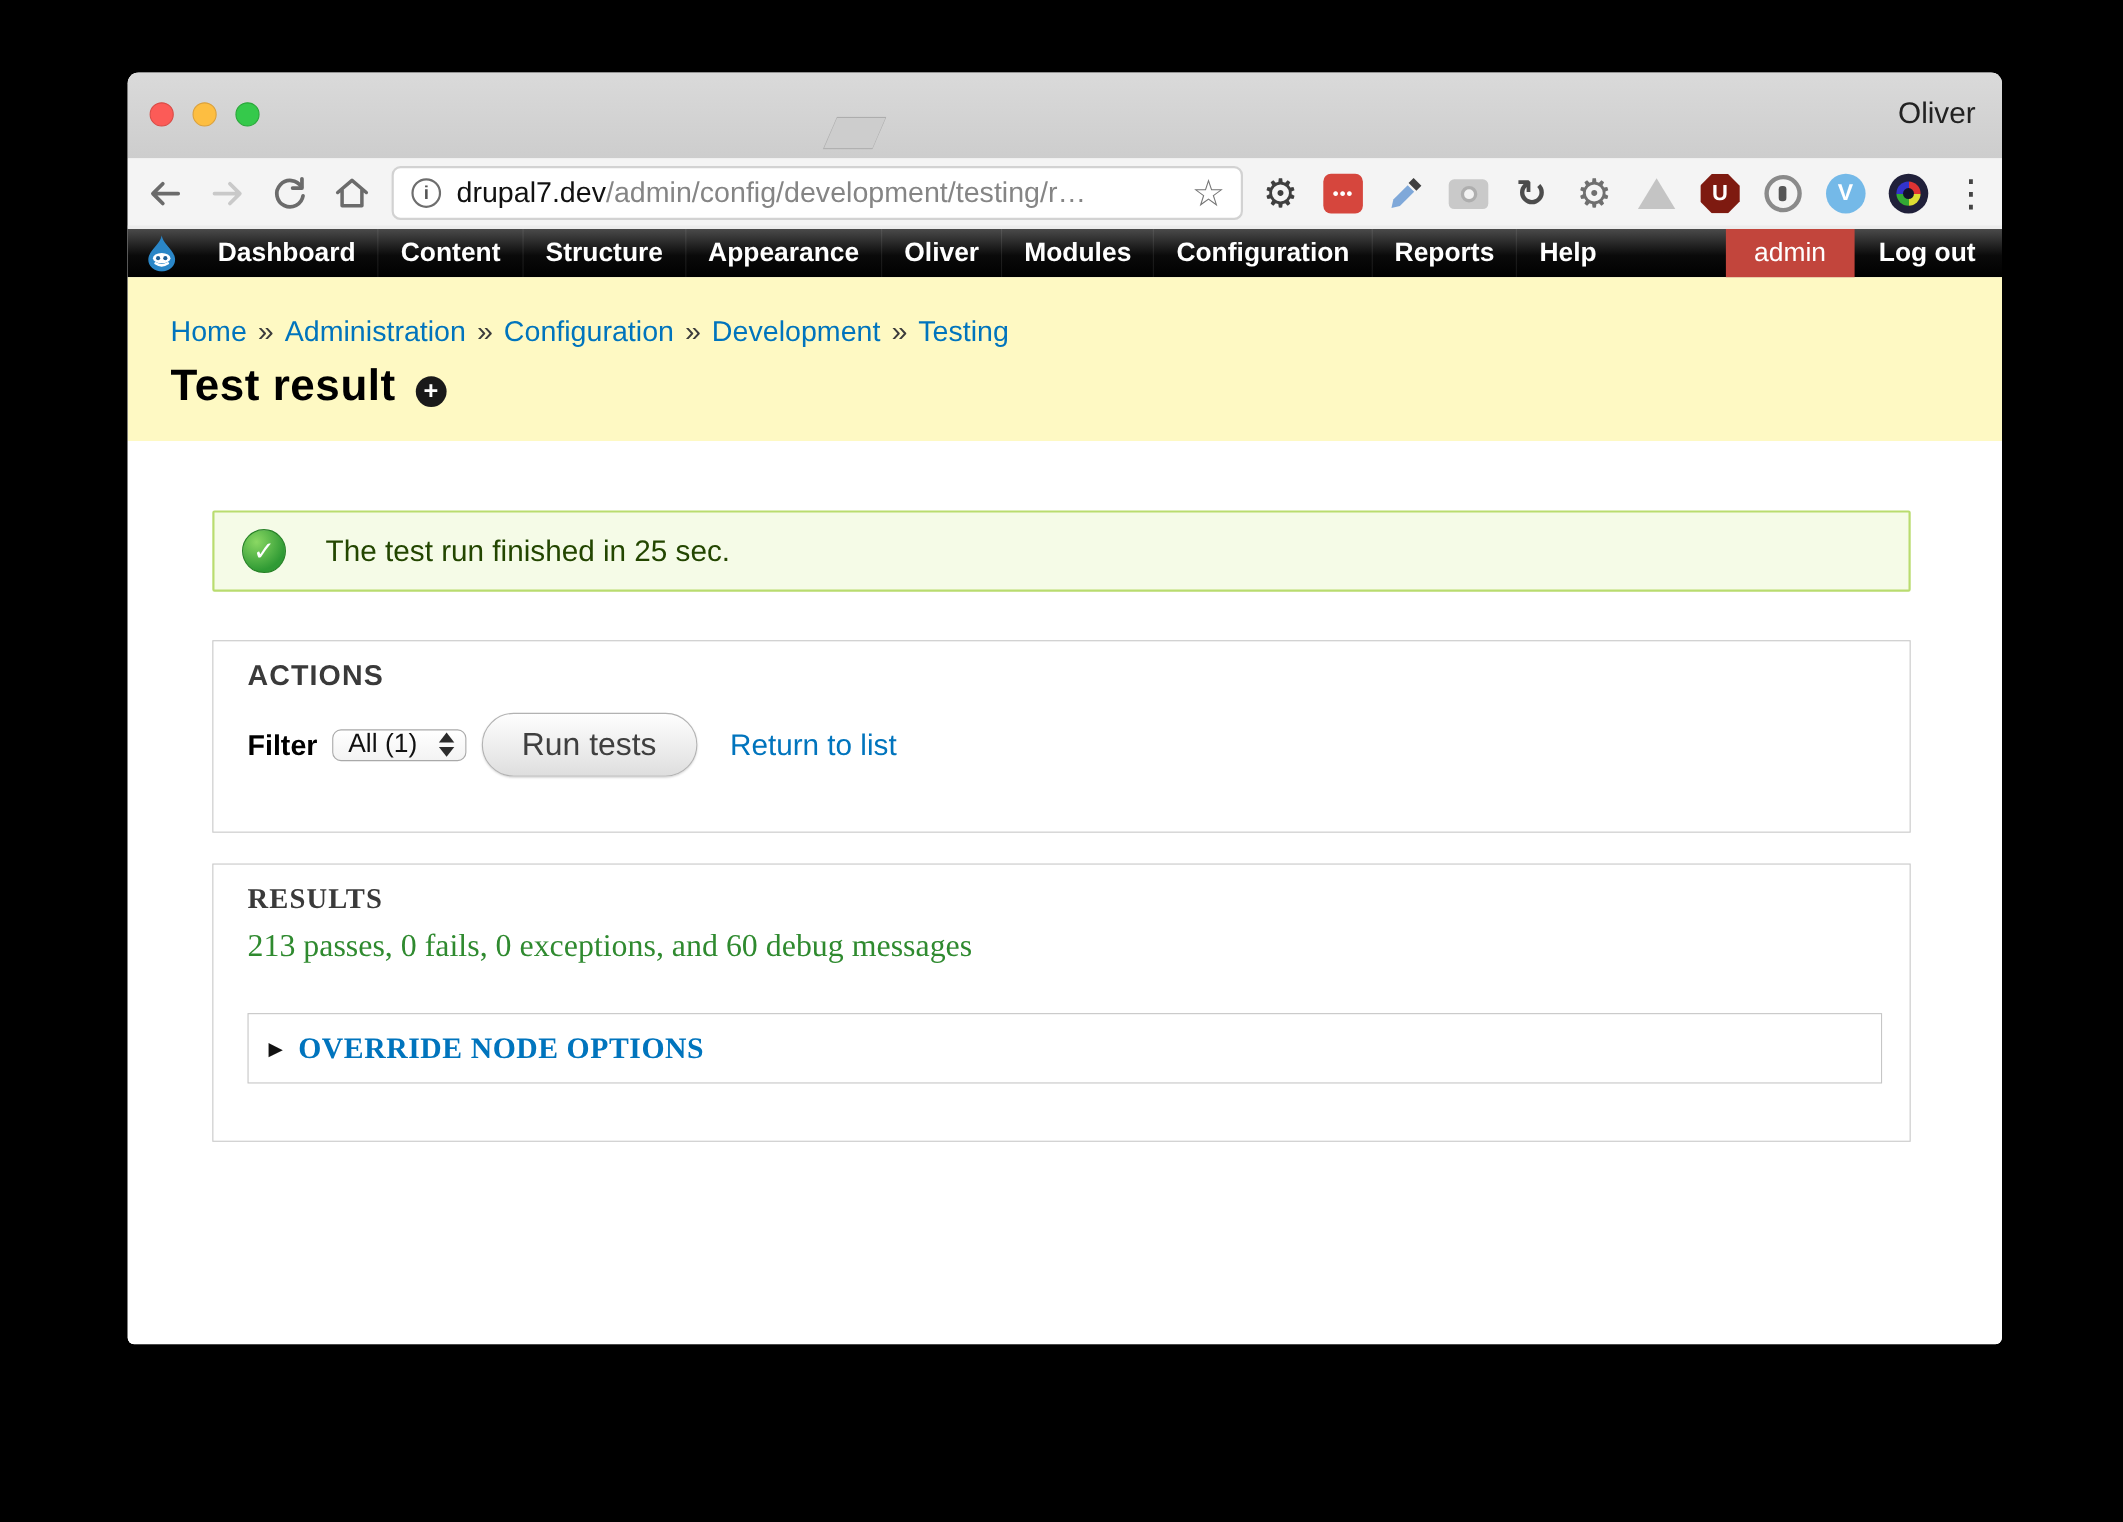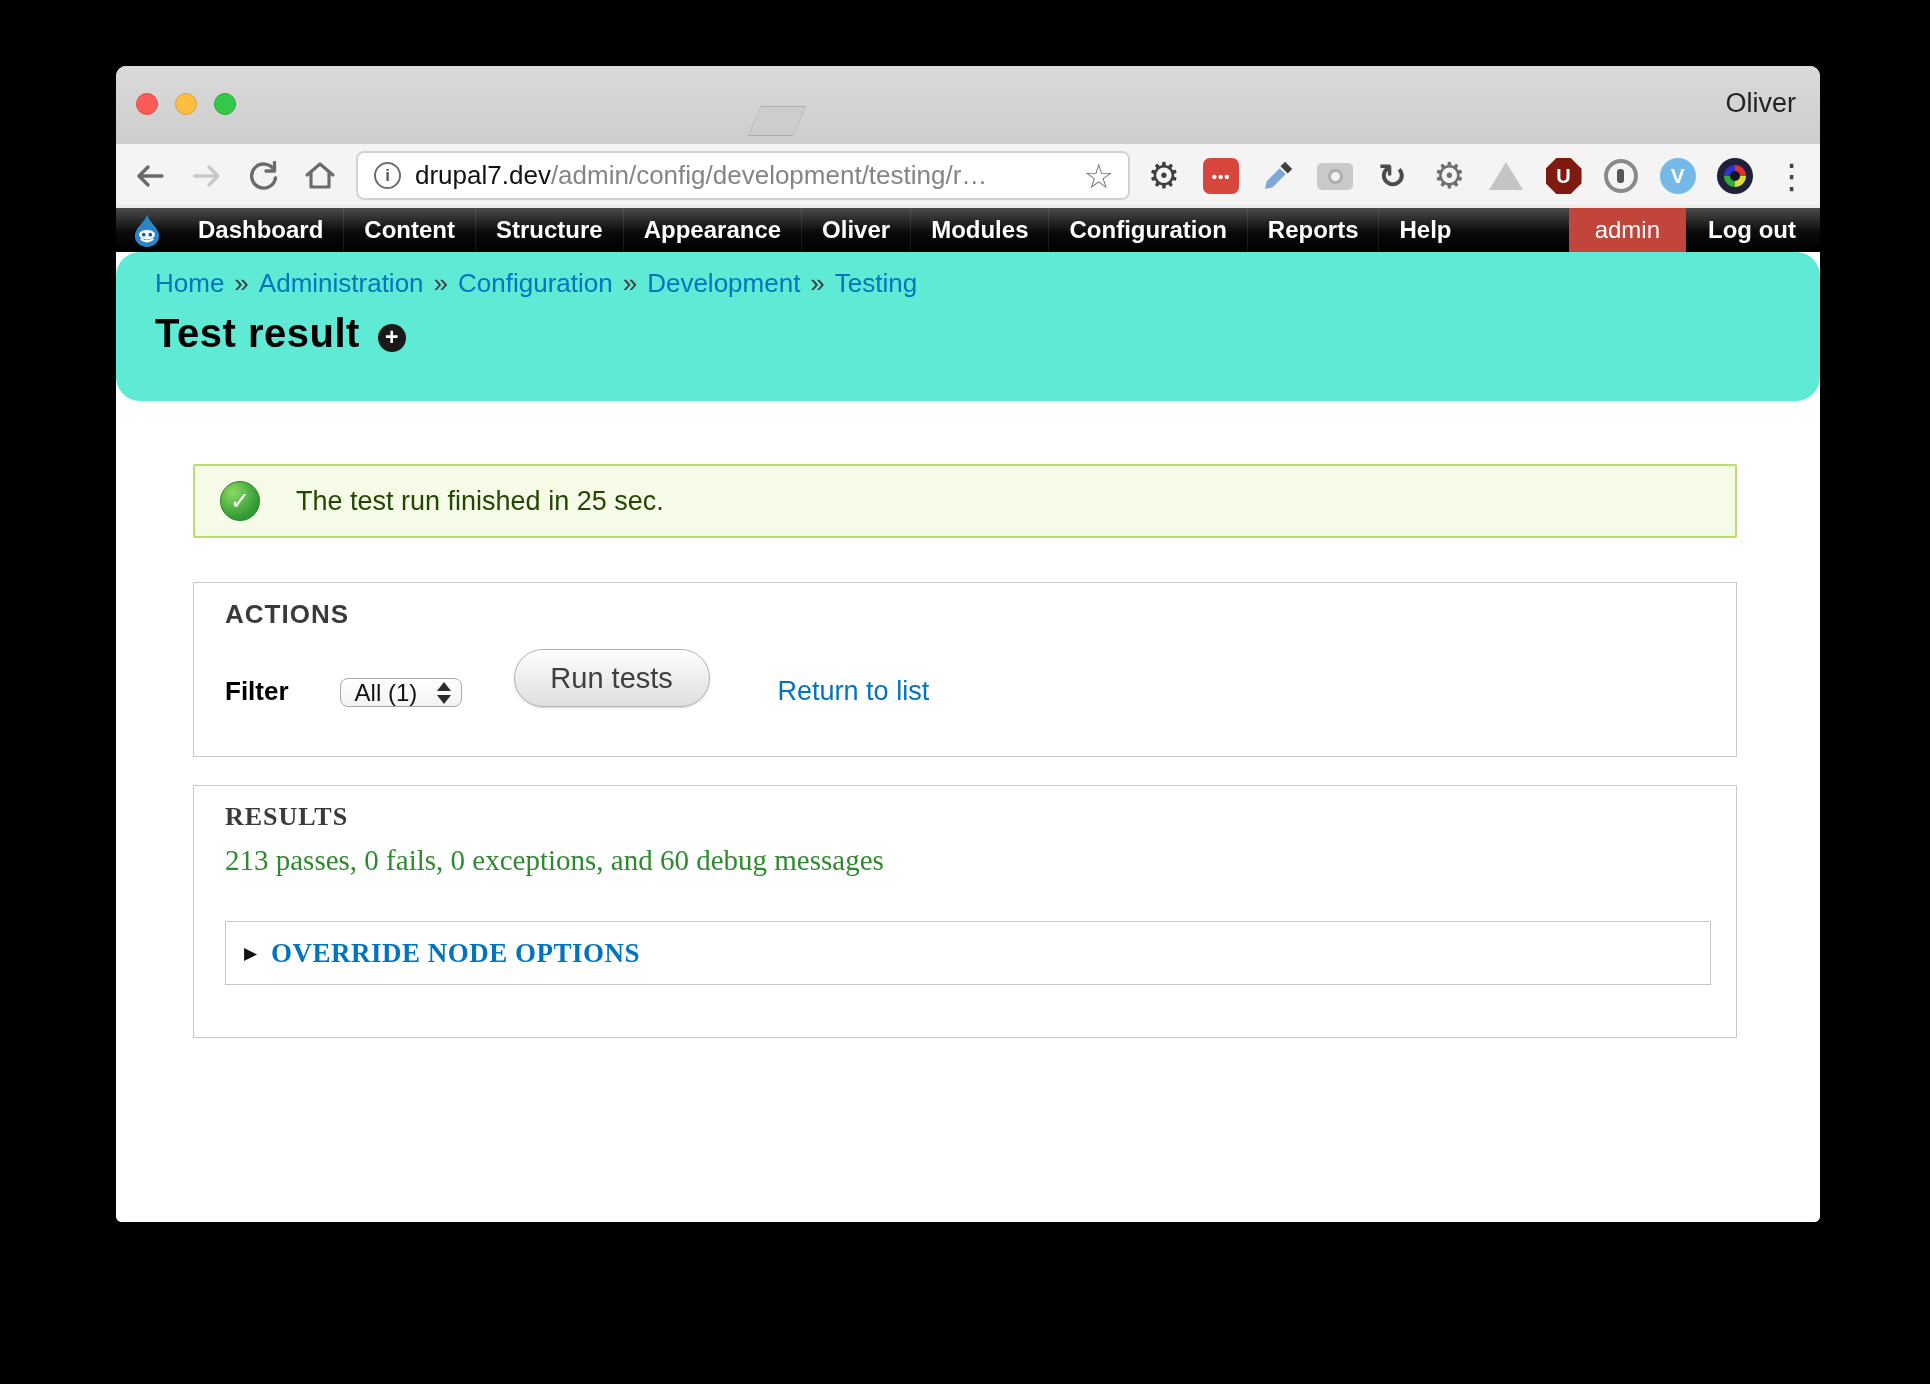--- a/index.html
+++ b/index.html
@@ -86,21 +86,21 @@
                color:#fff; text-decoration:none; border-left:1px solid rgba(255,255,255,.09);
                white-space:nowrap; }
   .menu-item:first-of-type { border-left:none; }
   .tb-right { margin-left:auto; display:flex; align-items:stretch; }
   .tb-admin { display:flex; align-items:center; padding:16px 26px; font-size:24px; font-weight:normal;
               background:#c2453c; color:#fff; text-decoration:none; }
   .tb-logout { display:flex; align-items:center; padding:0 24px 0 22px; font-size:24px; font-weight:bold;
                color:#fff; text-decoration:none; }
 
   
-  .page-header { height:149px; background:#5eead4; padding:16px 0 0 39px;border-radius:24px; }
+  .page-header { height:149px; background:#fef9c3; padding:34px 0 0 39px; }
   .breadcrumb { font-size:26px; color:#3c3c3c; }
   .breadcrumb a { color:#0074bd; text-decoration:none; }
   .bc-sep { margin:0 10px; color:#3c3c3c; }
   .title-row { margin-top:12px; display:flex; align-items:center; }
   .page-title { font-size:40px; font-weight:600; color:#000; letter-spacing:.5px; }
   .plus-badge { margin-left:18px; margin-top:8px; width:28px; height:28px; border-radius:50%;
                 background:#1a1a1a; color:#fff; font-size:23px; font-weight:bold; line-height:26px;
                 text-align:center; }
 
   
@@ -114,21 +114,21 @@
                  border:1px solid #268026; color:#fff; font-size:24px; font-weight:bold;
                  display:flex; align-items:center; justify-content:center; }
   .status-text { margin-left:36px; font-size:27px; color:#234600; }
 
   .fieldset { position:absolute; left:77px; width:1544px; background:#fff; border:1px solid #c8c8c8; }
   .fs-actions { top:181px; height:175px; }
   .fs-results { top:384px; height:253px;font-family:Liberation Serif, serif; }
   .fs-legend { position:absolute; left:31px; top:16px; font-size:26px; font-weight:bold;
                color:#3a3a3a; letter-spacing:1px; }
 
-  .actions-row { position:absolute; left:31px; top:64px; height:60px; display:flex; align-items:flex-end;gap:38px; }
+  .actions-row { position:absolute; left:31px; top:64px; height:60px; display:flex; align-items:center; }
   .filter-label { font-size:26px; font-weight:bold; color:#000; }
   .select { margin-left:13px; width:122px; height:29px; background:linear-gradient(#fff,#f3f3f3);
             border:1px solid #a9a9a9; border-radius:8px; display:flex; align-items:center;
             padding:0 10px 0 14px; }
   .select-value { font-size:24px; color:#111; }
   .select-arrows { margin-left:auto; display:flex; flex-direction:column; gap:4px; align-items:center; }
   .arr-up { width:0; height:0; border-left:7px solid transparent; border-right:7px solid transparent;
             border-bottom:9px solid #2b2b2b; }
   .arr-down { width:0; height:0; border-left:7px solid transparent; border-right:7px solid transparent;
               border-top:9px solid #2b2b2b; }

